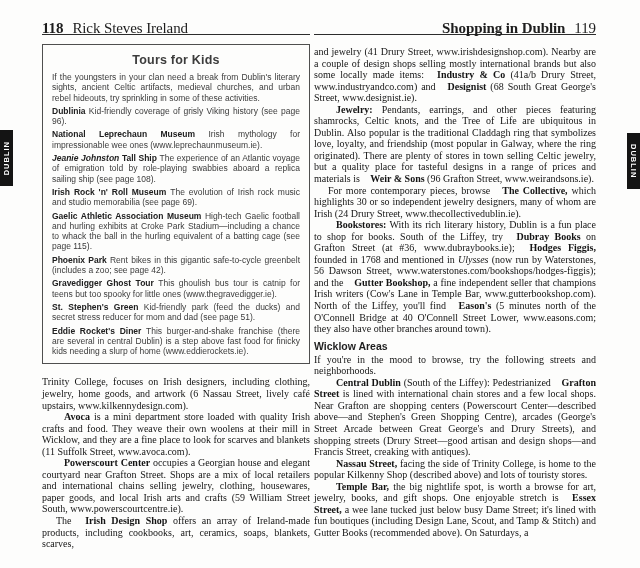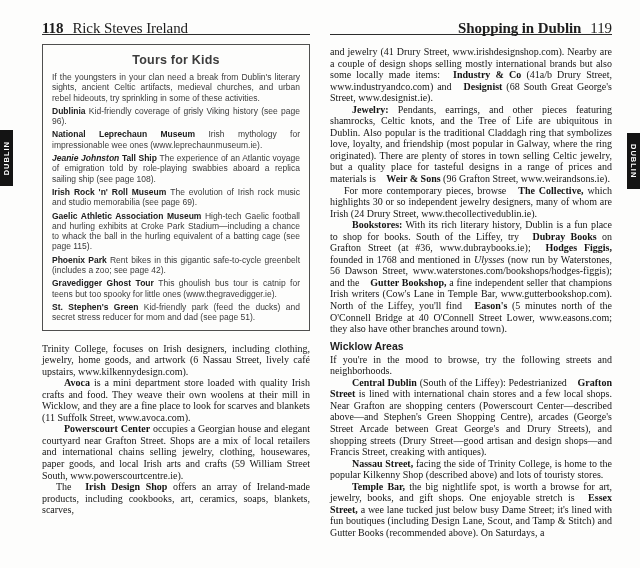--- a/index.html
+++ b/index.html
@@ -3,21 +3,21 @@
 <meta charset="utf-8">
 <style>
   html,body{margin:0;padding:0;}
   body{
     width:640px;height:568px;background:#fdfdfc;position:relative;overflow:hidden;
     font-family:"Liberation Serif", serif;
     -webkit-font-smoothing:antialiased;
   }
   .page{position:absolute;top:20px;}
   .page-left{left:42px;width:268px;}
-  .page-right{left:330px;width:282px;}
+  .page-right{left:314px;width:282px;}
 
   .pagehead{
     font-family:Liberation Serif, serif;
     font-size:15px;color:#1d1d1d;letter-spacing:-0.1px;height:12px;
   }
   .pagehead.right{text-align:right;}
   .pn-left{font-weight:bold;margin-right:9px;}
   .ht-left{font-weight:500;}
   .ht-right{font-weight:bold;}
   .pn-right{margin-left:9px;}
@@ -90,20 +90,21 @@
     <div class="boxtitle">Tours for Kids</div>
     <p class="boxp"><span>If the youngsters in your clan need a break from Dublin's literary sights, ancient Celtic artifacts, medieval churches, and urban rebel hideouts, try sprinkling in some of these activities.</span></p>
     <p class="boxp"><span class="b">Dublinia </span><span>Kid-friendly coverage of grisly Viking history (see page 96).</span></p>
     <p class="boxp"><span class="b">National Leprechaun Museum </span><span>Irish mythology for impressionable wee ones (www.leprechaunmuseum.ie).</span></p>
     <p class="boxp"><span class="b i">Jeanie Johnston </span><span class="b">Tall Ship </span><span>The experience of an Atlantic voyage of emigration told by role-playing swabbies aboard a replica sailing ship (see page 108).</span></p>
     <p class="boxp"><span class="b">Irish Rock 'n' Roll Museum </span><span>The evolution of Irish rock music and studio memorabilia (see page 69).</span></p>
     <p class="boxp"><span class="b">Gaelic Athletic Association Museum </span><span>High-tech Gaelic football and hurling exhibits at Croke Park Stadium—including a chance to whack the ball in the hurling equivalent of a batting cage (see page 115).</span></p>
     <p class="boxp"><span class="b">Phoenix Park </span><span>Rent bikes in this gigantic safe-to-cycle greenbelt (includes a zoo; see page 42).</span></p>
     <p class="boxp"><span class="b">Gravedigger Ghost Tour </span><span>This ghoulish bus tour is catnip for teens but too spooky for little ones (www.thegravedigger.ie).</span></p>
     <p class="boxp"><span class="b">St. Stephen's Green </span><span>Kid-friendly park (feed the ducks) and secret stress reducer for mom and dad (see page 51).</span></p>
+    <p class="boxp"><span class="b">Eddie Rocket's Diner </span><span>This burger-and-shake franchise (there are several in central Dublin) is a step above fast food for finicky kids needing a slurp of home (www.eddierockets.ie).</span></p>
   </div>
 
   <p class="bp body-start"><span>Trinity College, focuses on Irish designers, including clothing, jewelry, home goods, and artwork (6 Nassau Street, lively café upstairs, www.kilkennydesign.com).</span></p>
   <p class="bp ind"><span class="b">Avoca</span><span> is a mini department store loaded with quality Irish crafts and food. They weave their own woolens at their mill in Wicklow, and they are a fine place to look for scarves and blankets (11 Suffolk Street, www.avoca.com).</span></p>
   <p class="bp ind"><span class="b">Powerscourt Center</span><span> occupies a Georgian house and elegant courtyard near Grafton Street. Shops are a mix of local retailers and international chains selling jewelry, clothing, housewares, paper goods, and local Irish arts and crafts (59 William Street South, www.powerscourtcentre.ie).</span></p>
   <p class="bp ind"><span>The </span><span class="b">Irish Design Shop</span><span> offers an array of Ireland-made products, including cookbooks, art, ceramics, soaps, blankets, scarves,</span></p>
 </div>
 
 <div class="page page-right">
   <div class="pagehead right">

